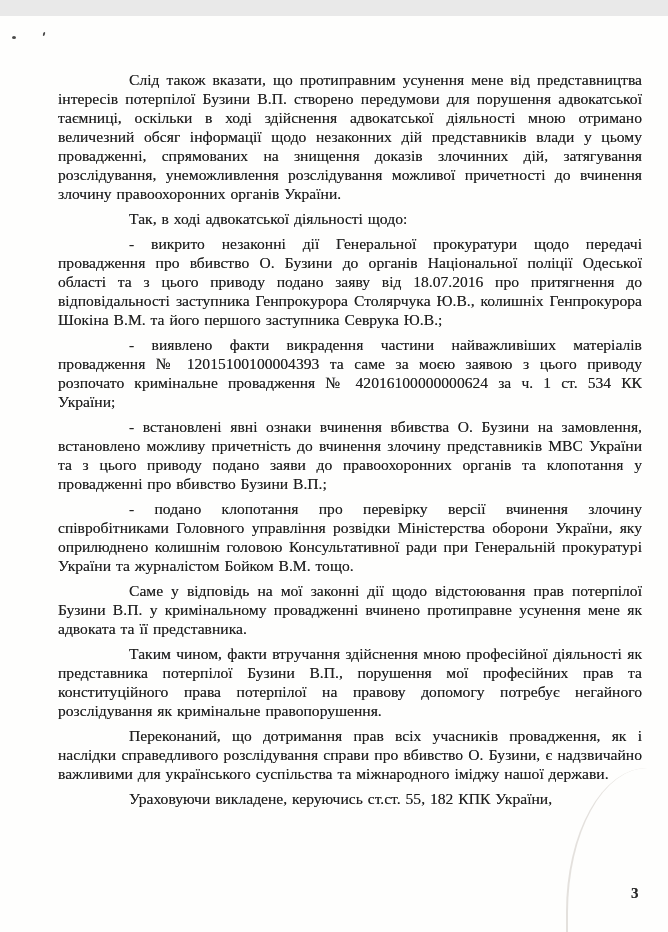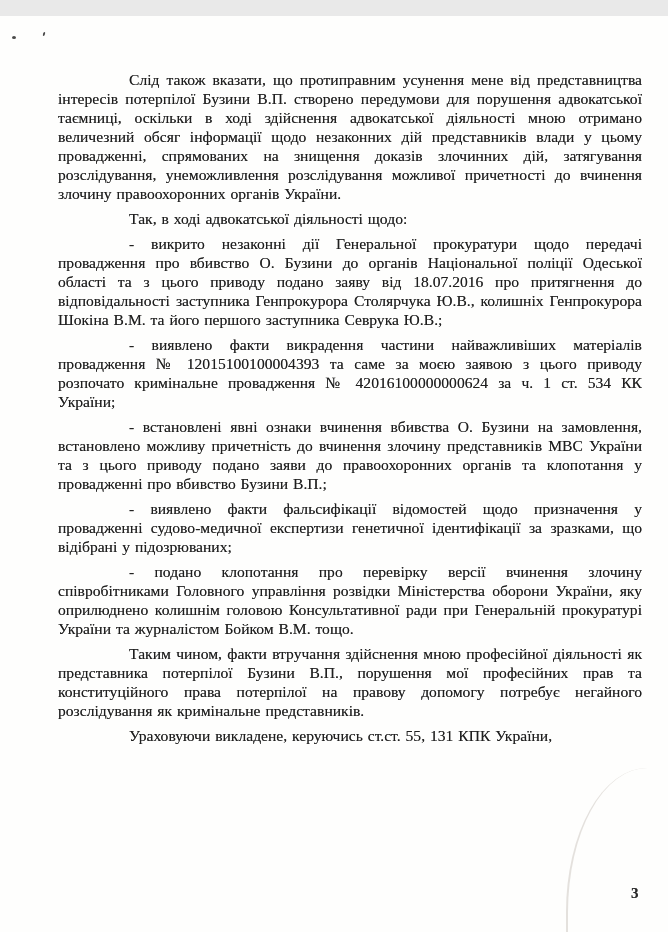--- a/index.html
+++ b/index.html
@@ -68,21 +68,22 @@
 
   <span class="speck s1"></span>
   <span class="speck s2"></span>
 
   <div class="content">
     <p>Слід також вказати, що протиправним усунення мене від представництва інтересів потерпілої Бузини В.П. створено передумови для порушення адвокатської таємниці, оскільки в ході здійснення адвокатської діяльності мною отримано величезний обсяг інформації щодо незаконних дій представників влади у цьому провадженні, спрямованих на знищення доказів злочинних дій, затягування розслідування, унеможливлення розслідування можливої причетності до вчинення злочину правоохоронних органів України.</p>
     <p>Так, в ході адвокатської діяльності щодо:</p>
     <p>- викрито незаконні дії Генеральної прокуратури щодо передачі провадження про вбивство О. Бузини до органів Національної поліції Одеської області та з цього приводу подано заяву від 18.07.2016 про притягнення до відповідальності заступника Генпрокурора Столярчука Ю.В., колишніх Генпрокурора Шокіна В.М. та його першого заступника Севрука Ю.В.;</p>
     <p>- виявлено факти викрадення частини найважливіших матеріалів провадження № 12015100100004393 та саме за моєю заявою з цього приводу розпочато кримінальне провадження № 42016100000000624 за ч. 1 ст. 534 КК України;</p>
     <p>- встановлені явні ознаки вчинення вбивства О. Бузини на замовлення, встановлено можливу причетність до вчинення злочину представників МВС України та з цього приводу подано заяви до правоохоронних органів та клопотання у провадженні про вбивство Бузини В.П.;</p>
-    <p>- виявлено факти фальсифікації відомостей щодо призначення у провадженні судово-медичної експертизи генетичної ідентифікації за зразками, що відібрані у підозрюваних;</p>
     <p>- подано клопотання про перевірку версії вчинення злочину співробітниками Головного управління розвідки Міністерства оборони України, яку оприлюднено колишнім головою Консультативної ради при Генеральній прокуратурі України та журналістом Бойком В.М. тощо.</p>
-    <p>Таким чином, факти втручання здійснення мною професійної діяльності як представника потерпілої Бузини В.П., порушення мої професійних прав та конституційного права потерпілої на правову допомогу потребує негайного розслідування як кримінальне представників.</p>
-    <p>Ураховуючи викладене, керуючись ст.ст. 55, 131 КПК України,</p>
+    <p>Саме у відповідь на мої законні дії щодо відстоювання прав потерпілої Бузини В.П. у кримінальному провадженні вчинено протиправне усунення мене як адвоката та її представника.</p>
+    <p>Таким чином, факти втручання здійснення мною професійної діяльності як представника потерпілої Бузини В.П., порушення мої професійних прав та конституційного права потерпілої на правову допомогу потребує негайного розслідування як кримінальне правопорушення.</p>
+    <p>Переконаний, що дотримання прав всіх учасників провадження, як і наслідки справедливого розслідування справи про вбивство О. Бузини, є надзвичайно важливими для українського суспільства та міжнародного іміджу нашої держави.</p>
+    <p>Ураховуючи викладене, керуючись ст.ст. 55, 182 КПК України,</p>
   </div>
 
   <div class="page-number">3</div>
 
 </div>
 
 </body></html>

